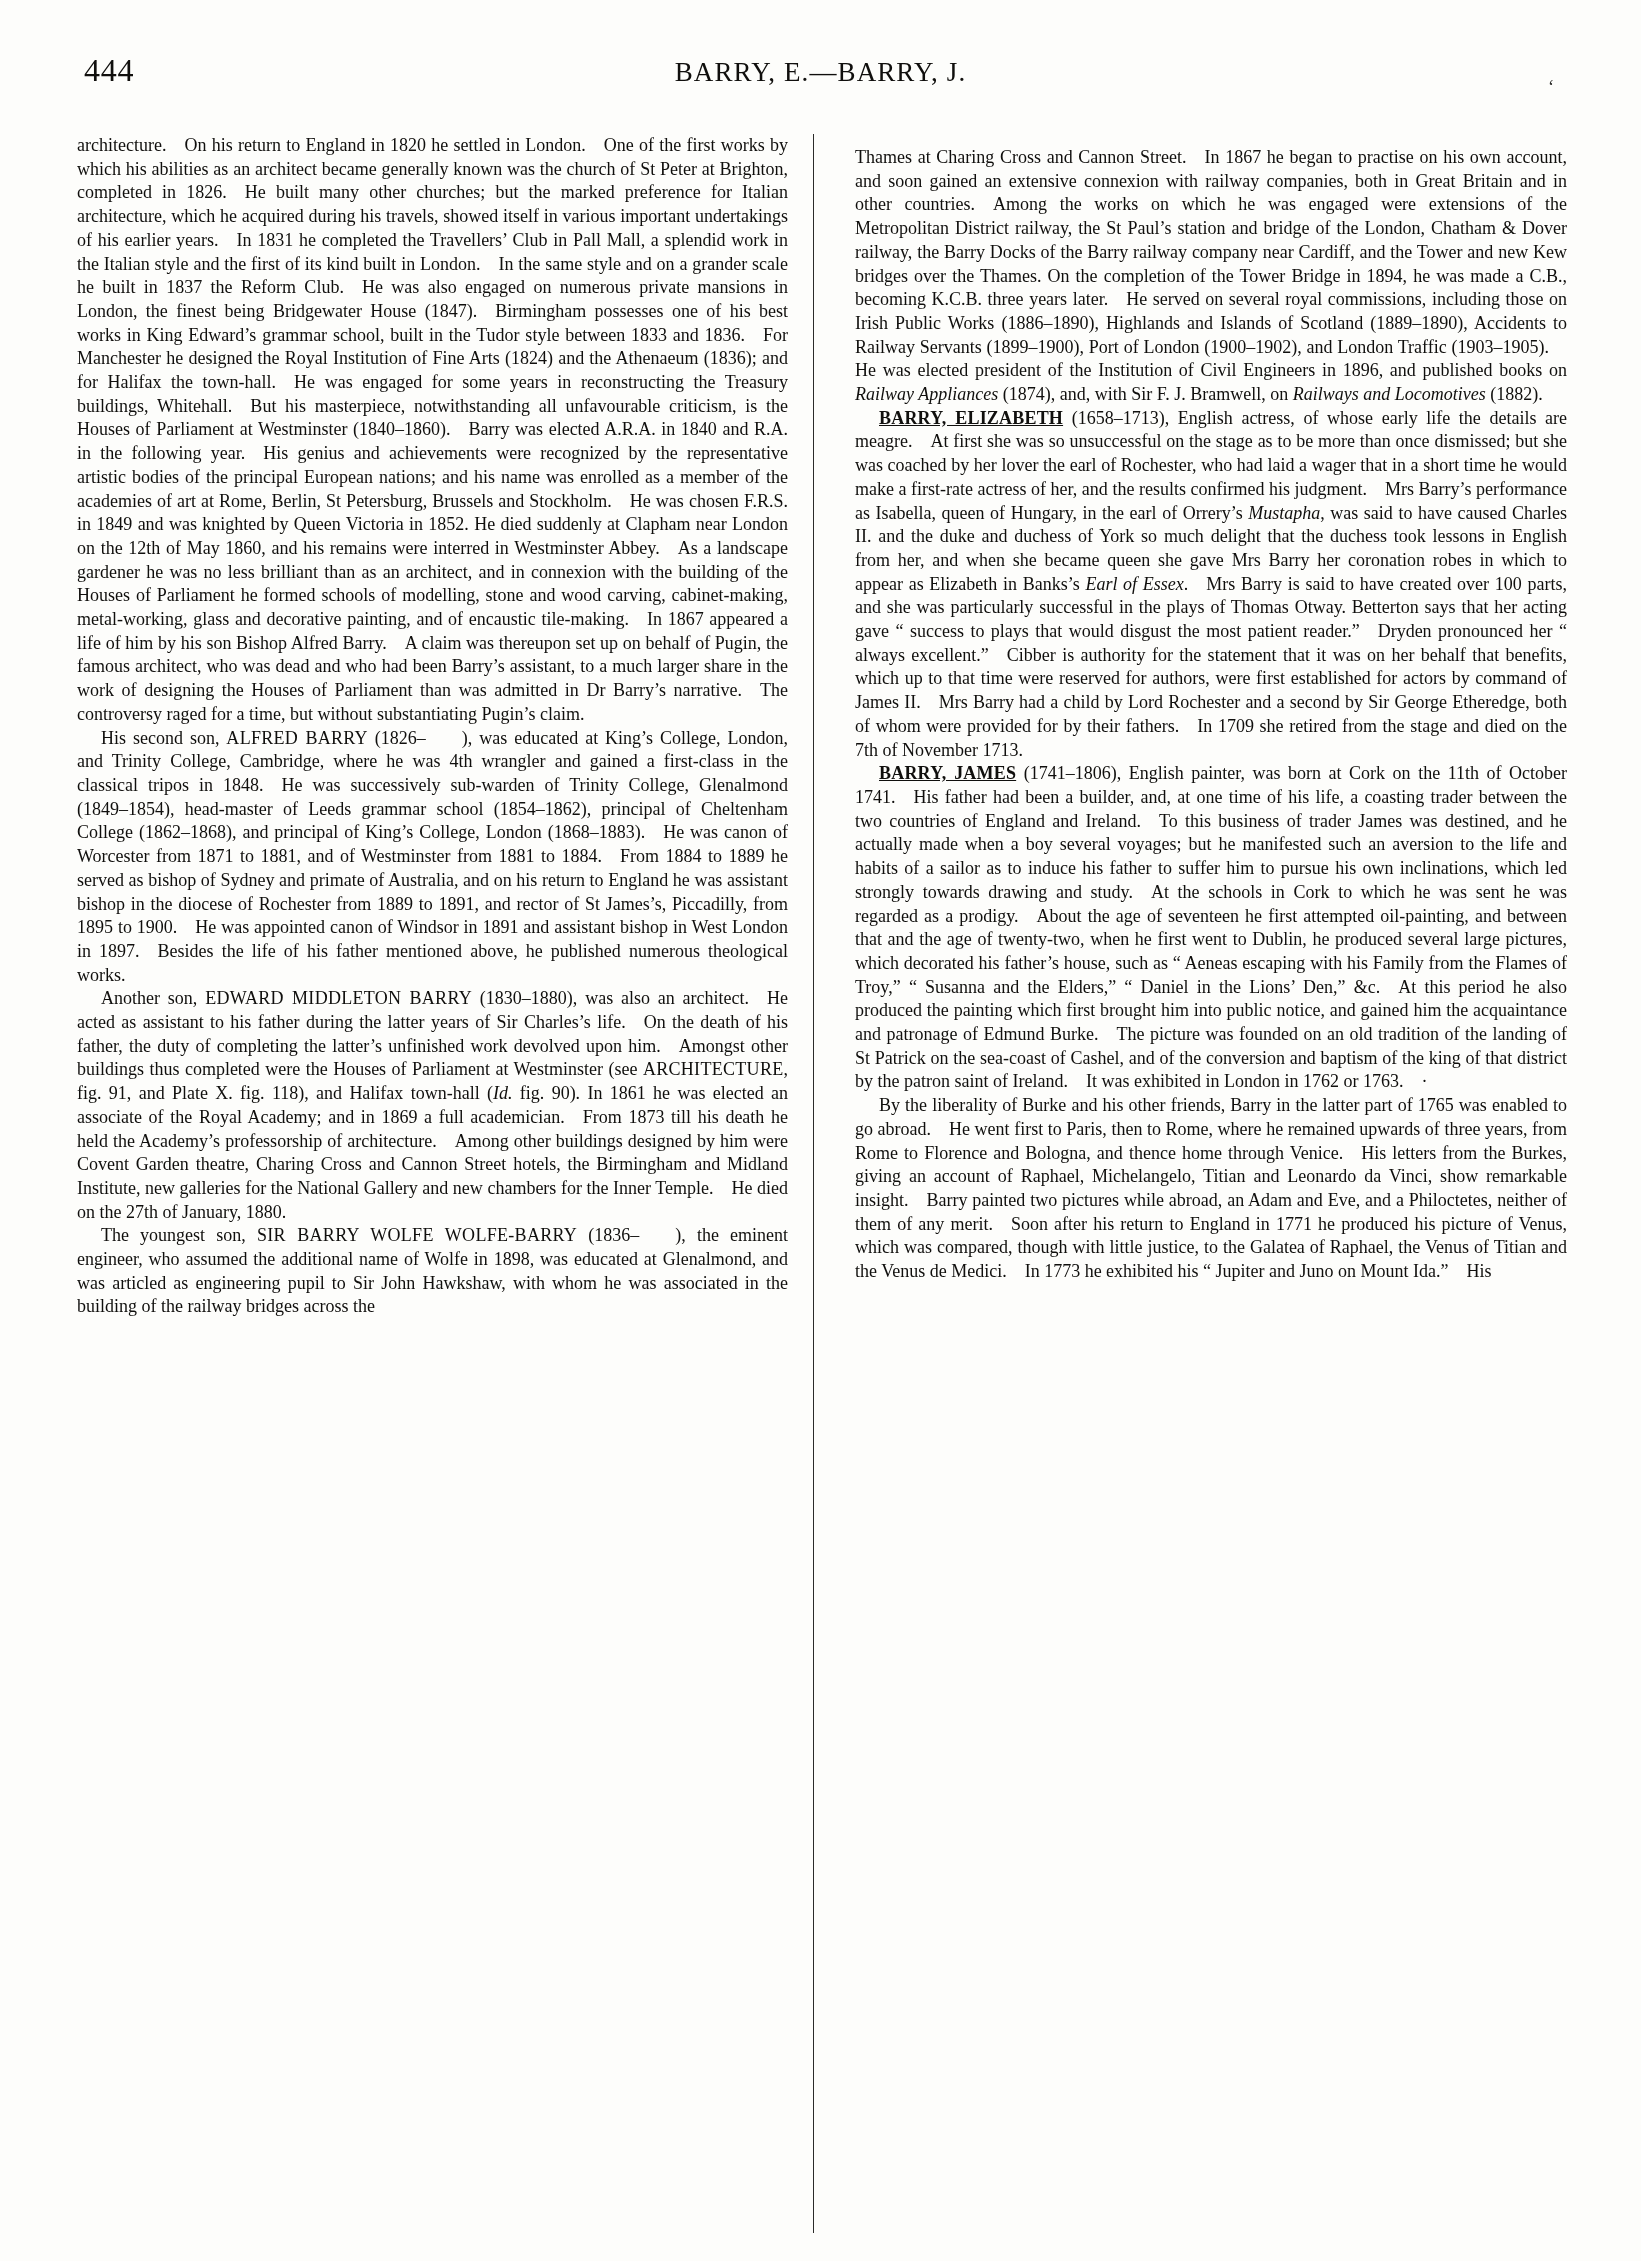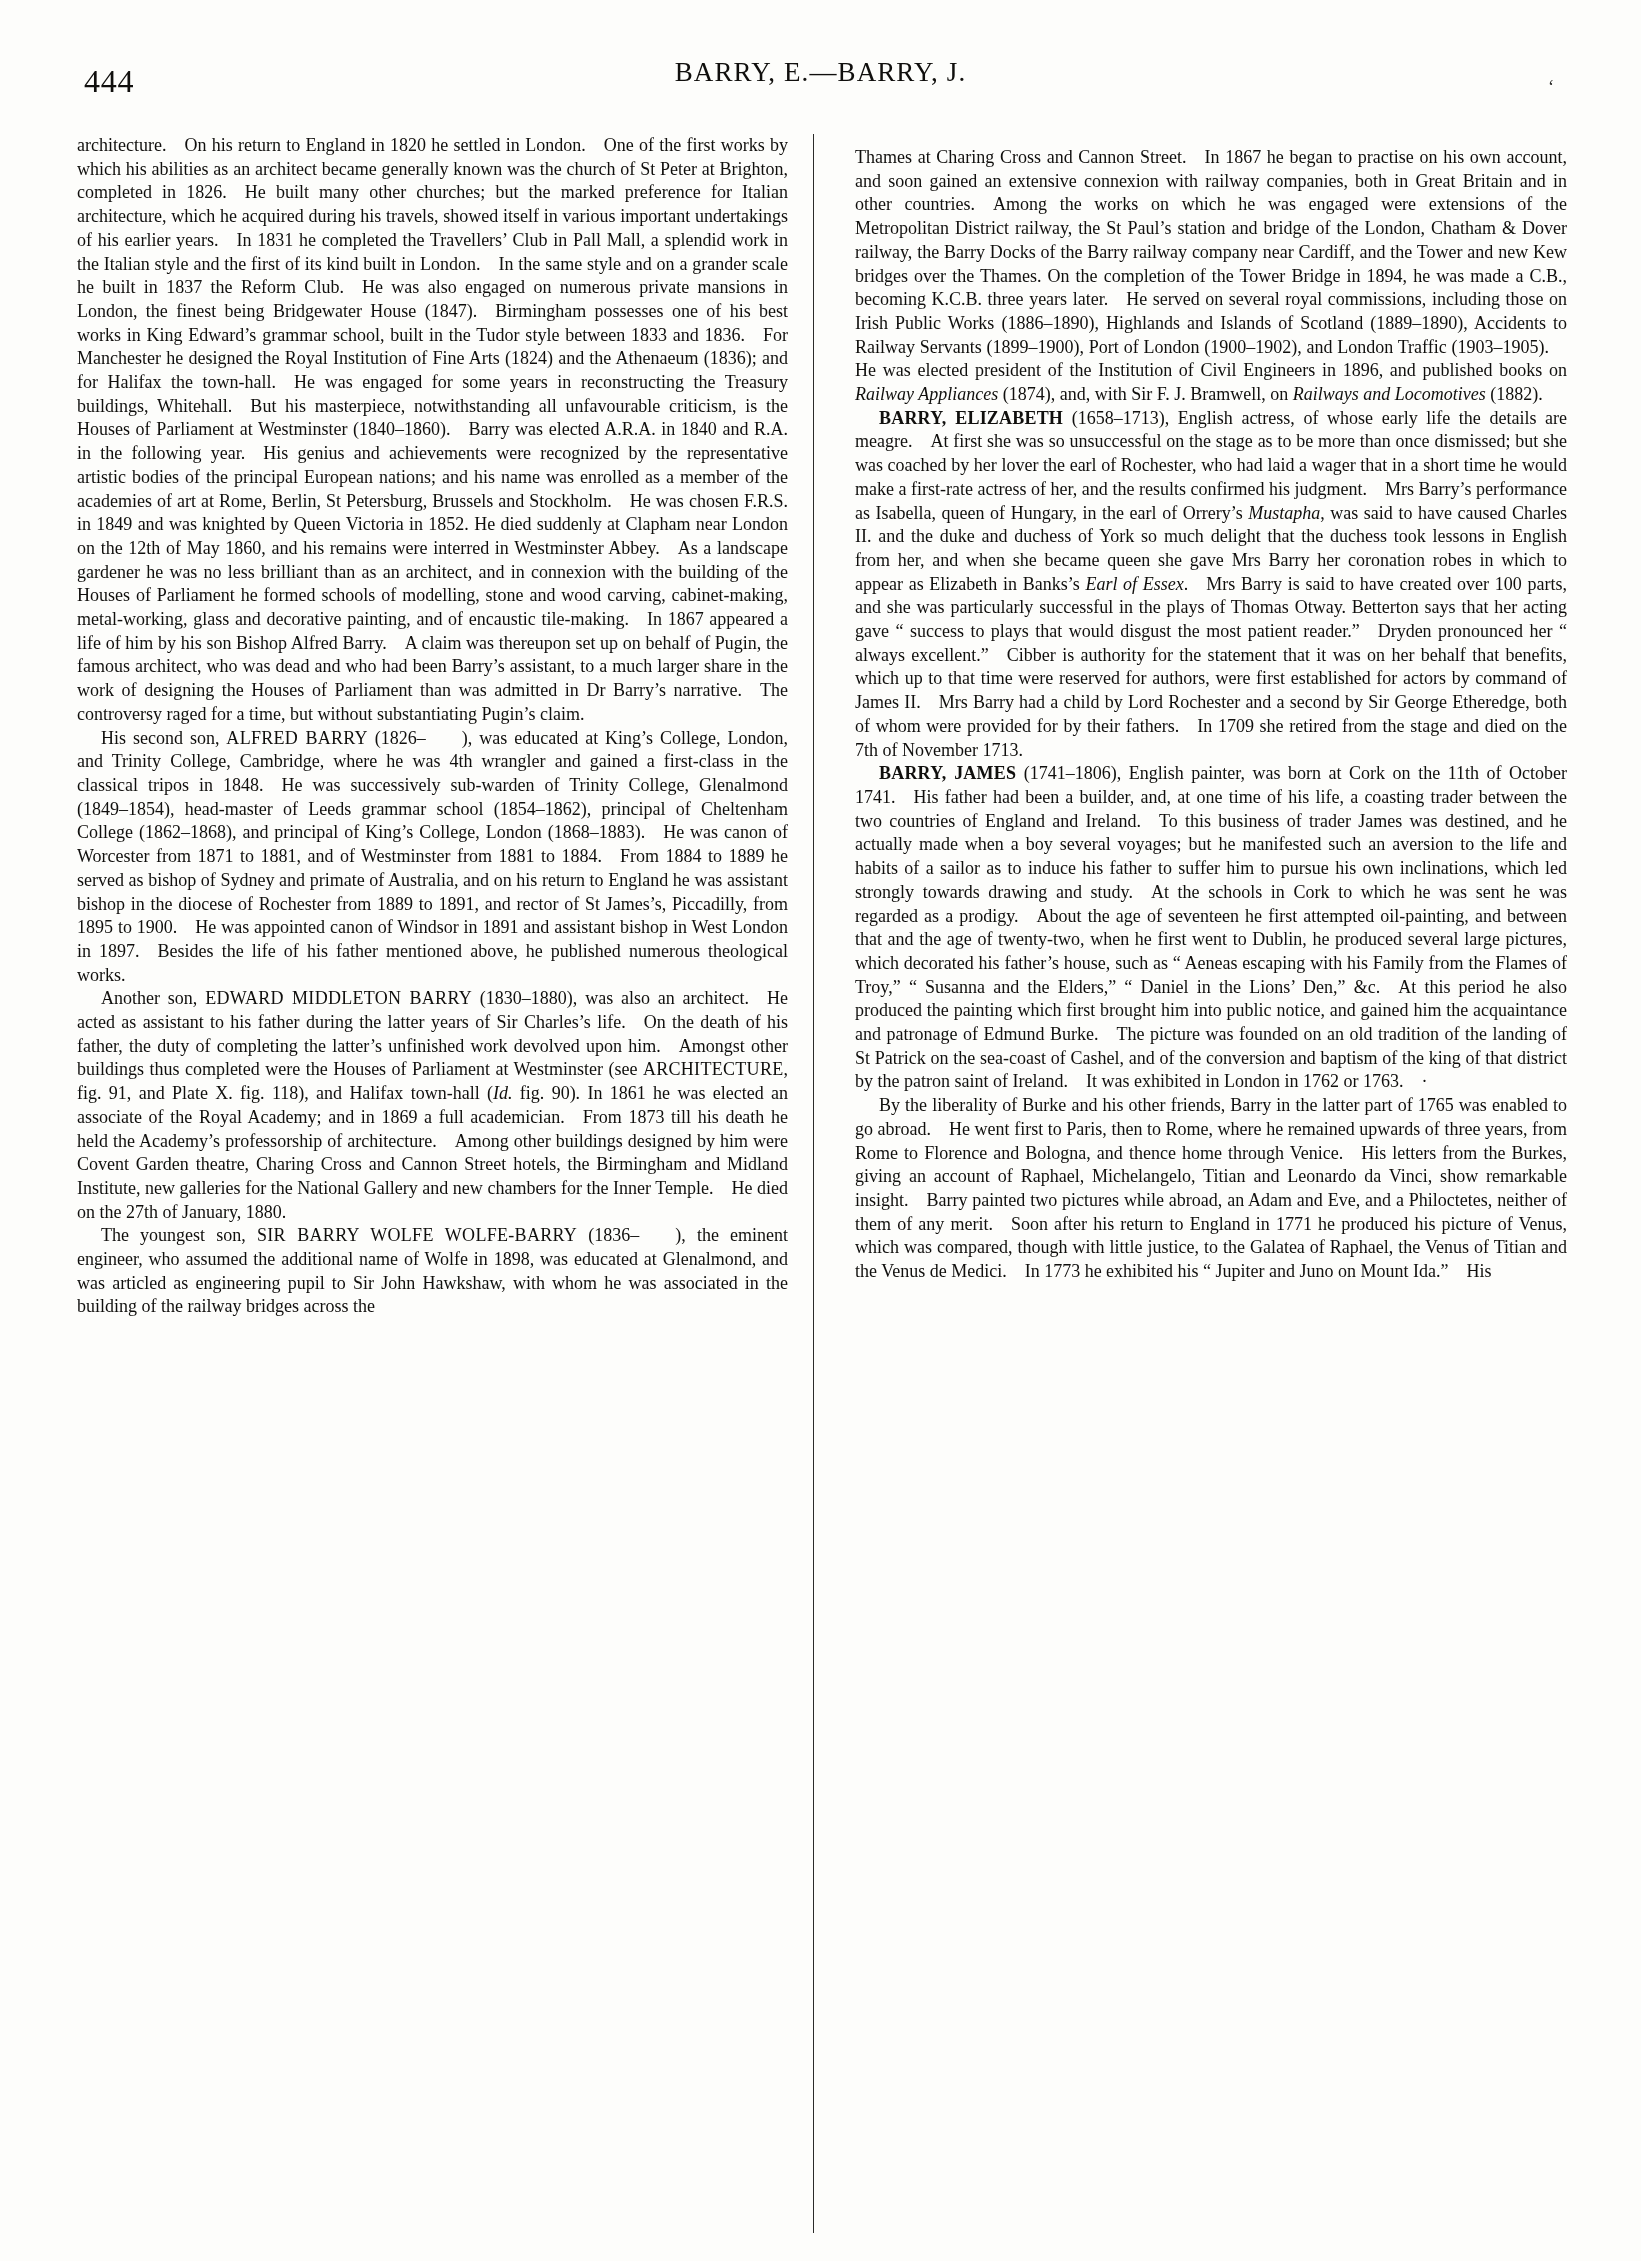--- a/index.html
+++ b/index.html
@@ -18,21 +18,21 @@
     overflow: hidden;
   }
   .header {
     position: relative;
     height: 84px;
     margin: 49px 77px 0 77px;
   }
   .folio {
     position: absolute;
     left: 7px;
-    top: 14px;
+    top: 3px;
     font-size: 32px;
     letter-spacing: 0.7px;
     text-align: center;
   }
   .running-title {
     position: absolute;
     left: 0;
     right: 0;
     top: 8.4px;
     text-align: center;
@@ -83,20 +83,21 @@
   .sc {
     font-variant: small-caps;
     letter-spacing: 0.3px;
   }
   .it {
     font-style: italic;
   }
   .hw {
     font-weight: bold;
     letter-spacing: 0.2px;
+    text-decoration: underline;
   }
 </style>
 </head>
 <body>
 
 <div class="page">
 
   <div class="header">
     <div class="folio">444</div>
     <div class="running-title">BARRY, E.—BARRY, J.</div>

